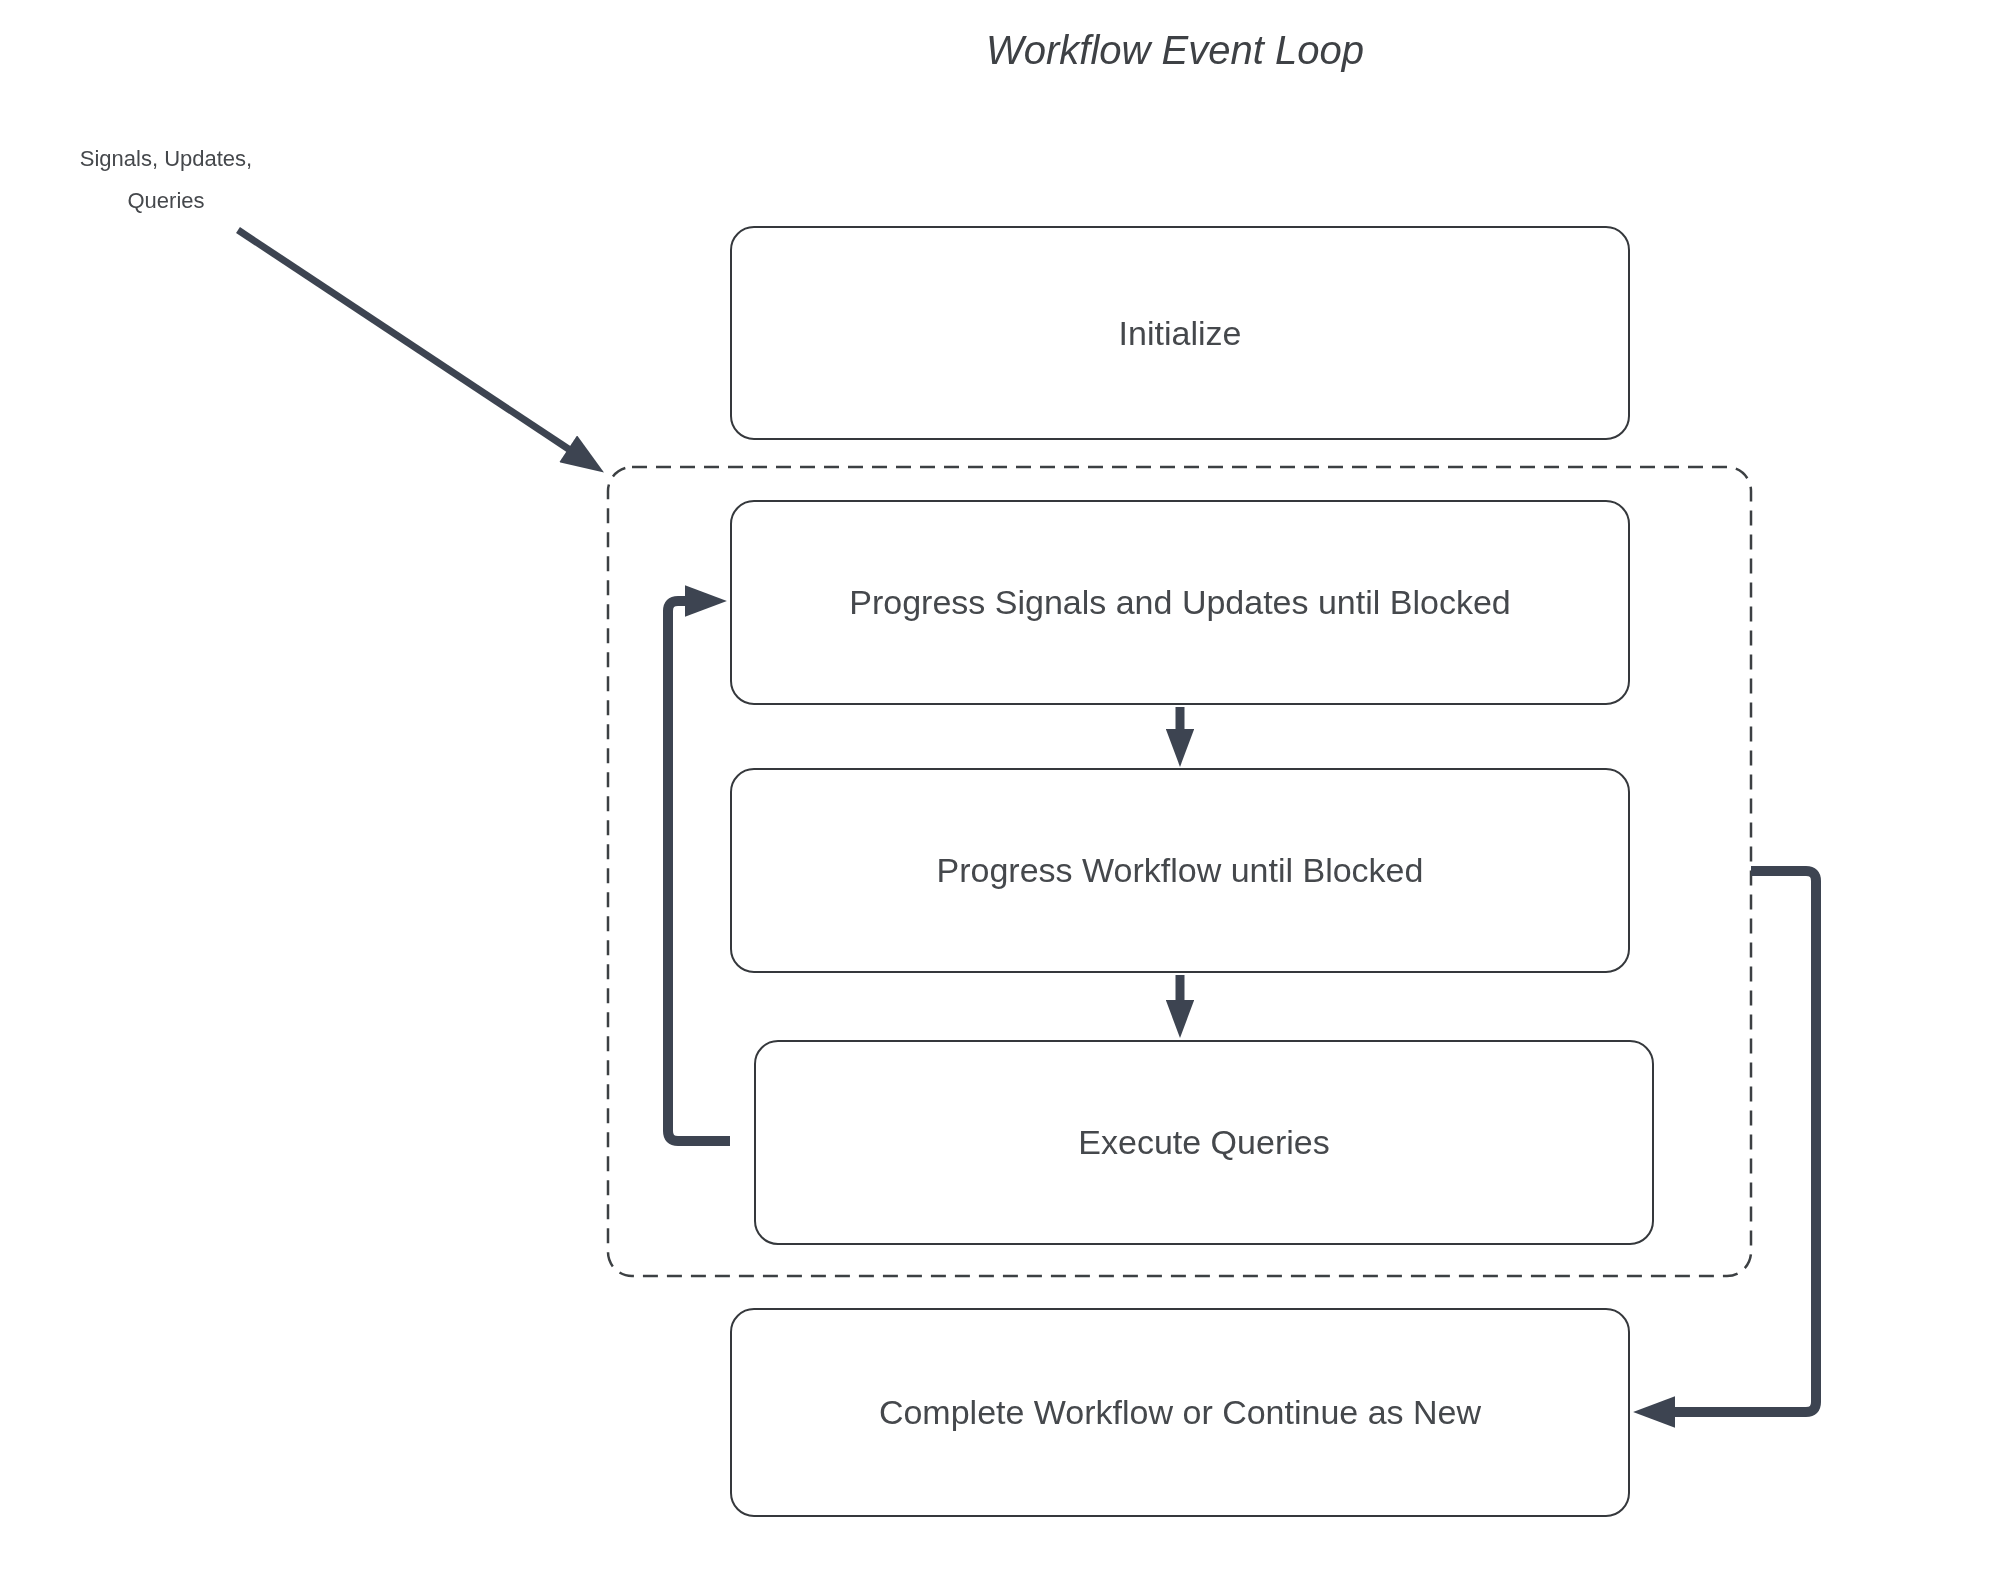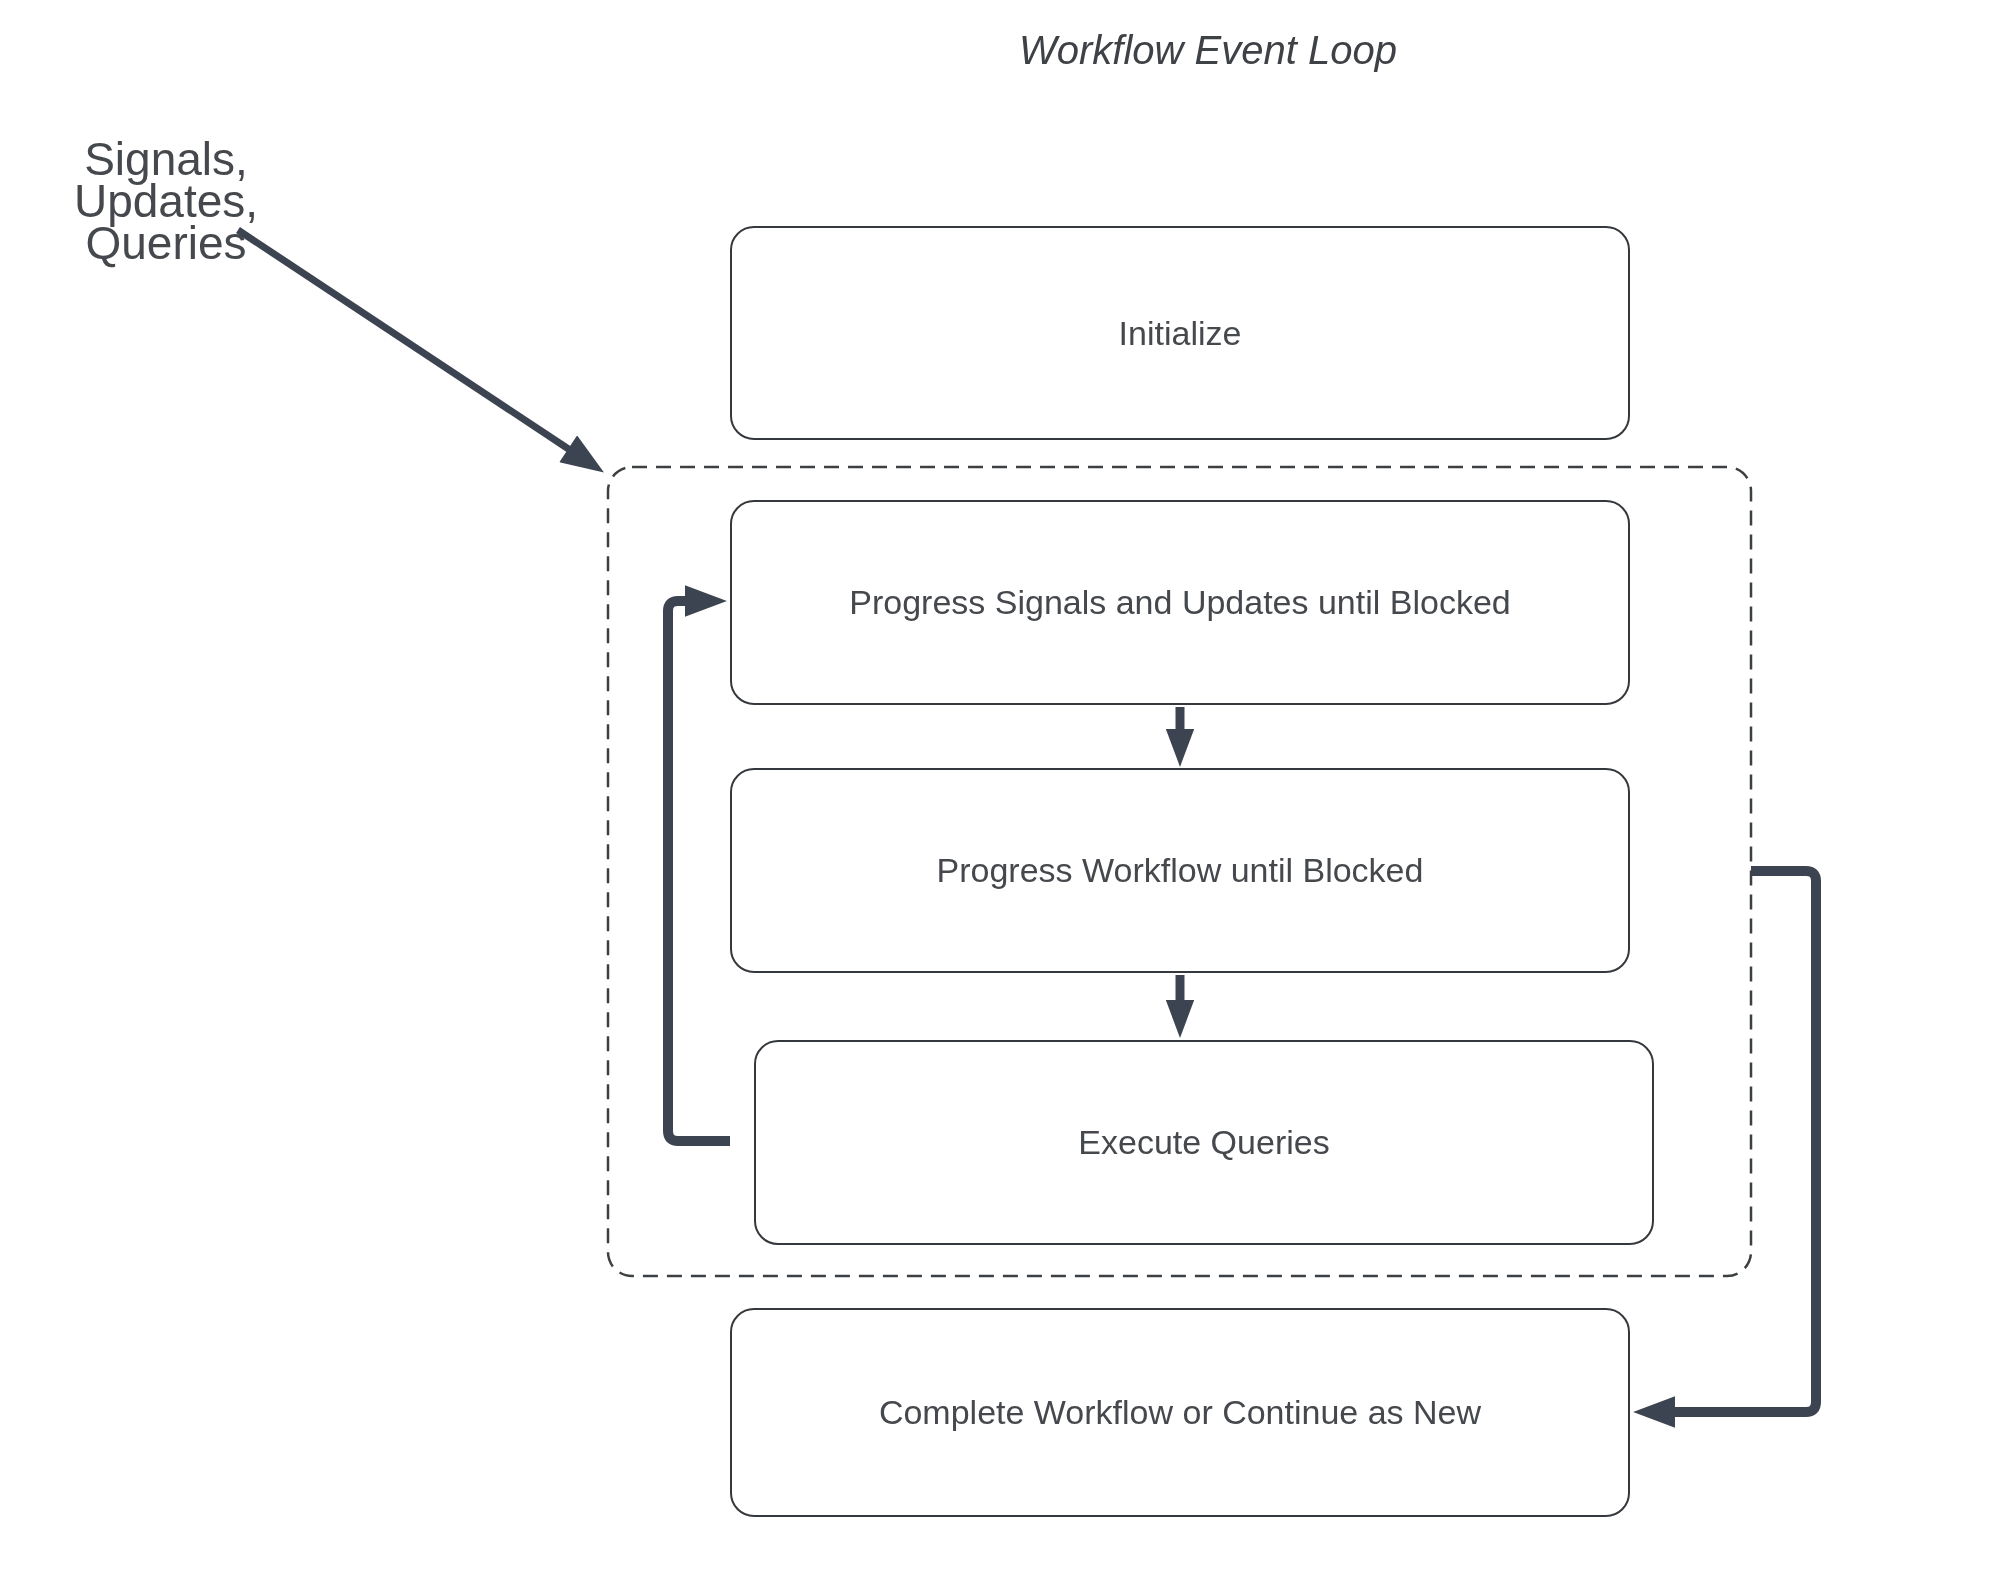--- a/index.html
+++ b/index.html
@@ -39,35 +39,35 @@
     font-size: 34px;
     color: var(--text, #45484c);
   }
   .node-initialize        { top: 226px;  height: 214px; }
   .node-progress-signals  { top: 500px;  height: 205px; }
   .node-progress-workflow { top: 768px;  height: 205px; }
   .node-execute-queries   { top: 1040px; height: 205px; margin-left: 24px; }
   .node-complete          { top: 1308px; height: 209px; align-items: center; }
   .diagram-title {
     position: absolute;
-    left: 908px;
+    left: 875px;
     top: 28px;
     width: 600px;
     text-align: center;
     font-size: 40px;
     font-style: italic;
     color: var(--title, #3e4145);
   }
   .ext-label {
     position: absolute;
     left: 30px;
     top: 138px;
     width: 272px;
     text-align: center;
-    font-size: 46px;
+    font-size: 22px;
     line-height: 42px;
     color: var(--text, #45484c);
     white-space: pre-line;
   }
 </style>
 </head>
 <body>
 
 <div class="canvas">
 

